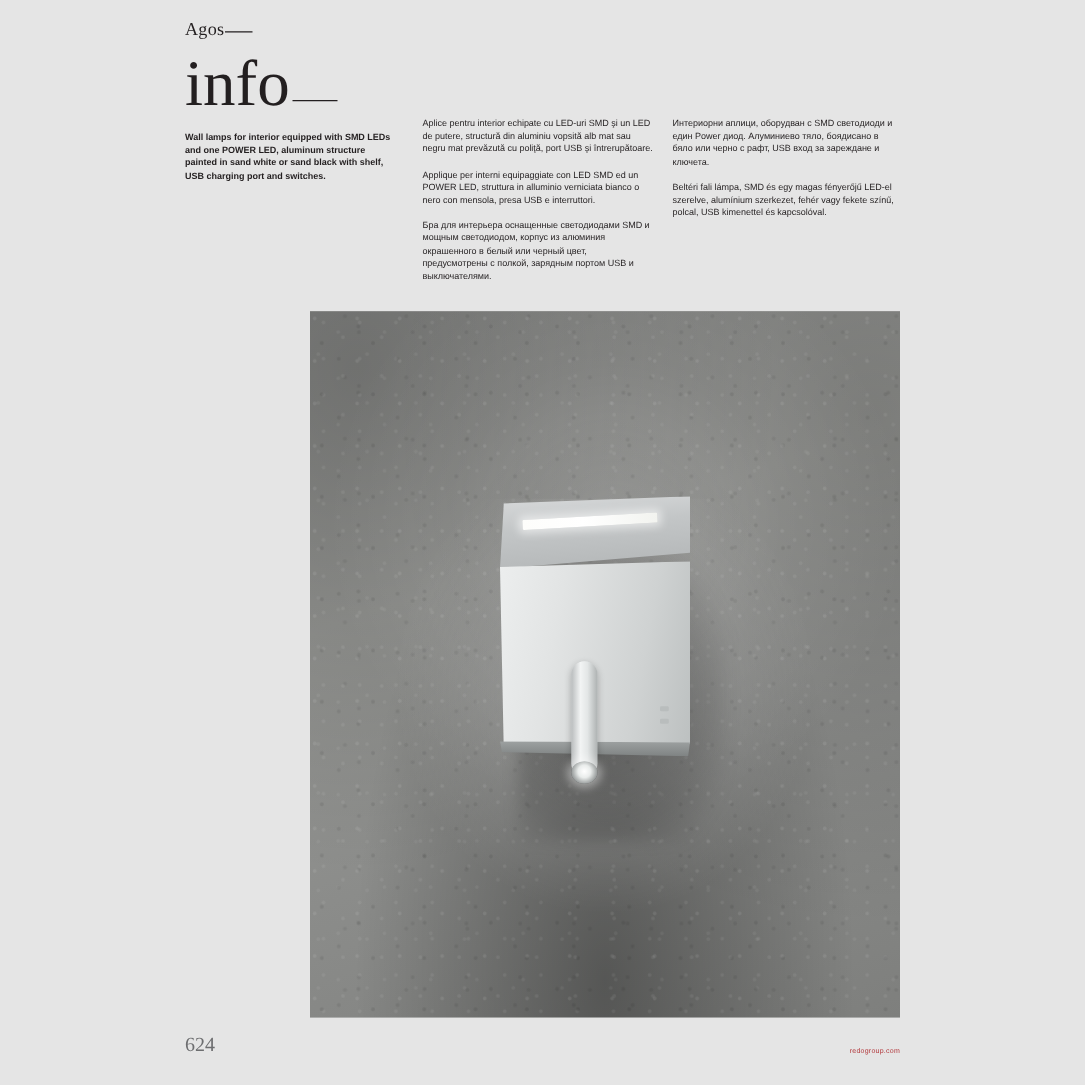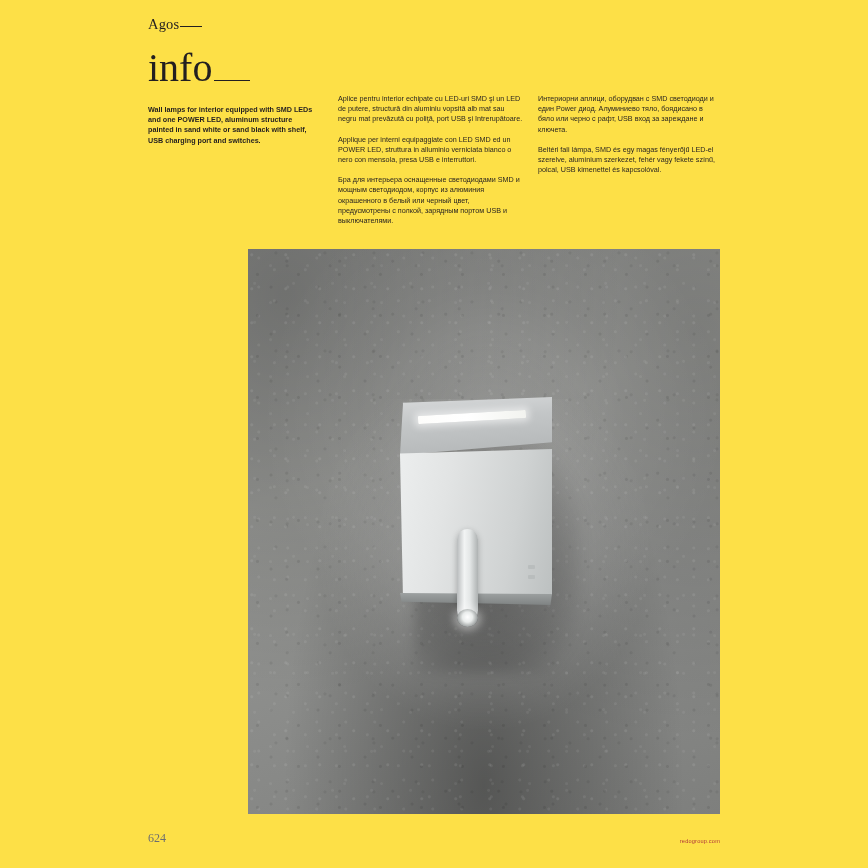--- a/index.html
+++ b/index.html
@@ -4,21 +4,21 @@
 <style>
   html, body {
     margin: 0;
     padding: 0;
     background: #ffffff;
   }
   .page {
     position: relative;
     width: 868px;
     height: 868px;
-    background: #fde047;
+    background: #e5e5e5;
     font-family: "Liberation Sans", sans-serif;
     overflow: hidden;
   }
 
   
   .brand {
     position: absolute;
     left: 148px;
     top: 16px;
     font-family: "Liberation Serif", serif;
@@ -39,21 +39,21 @@
   .title-wrap {
     position: absolute;
     left: 148px;
     top: 48px;
     display: flex;
     align-items: flex-end;
   }
   .title {
     font-family: "Liberation Serif", serif;
     font-weight: 400;
-    font-size: 40px;
+    font-size: 52px;
     line-height: 40px;
     color: #231f20;
     letter-spacing: 0px;
   }
   .title-underline {
     width: 36px;
     height: 1px;
     background: #231f20;
     margin-left: 2px;
     margin-bottom: 7px;
@@ -234,21 +234,21 @@
     background: #b9bdbd;
     border-radius: 1px;
   }
 
   
   .page-number {
     position: absolute;
     left: 148px;
     bottom: 22px;
     font-family: "Liberation Serif", serif;
-    font-size: 12px;
+    font-size: 16px;
     color: #6d6e70;
   }
   .footer-url {
     position: absolute;
     right: 148px;
     bottom: 24px;
     font-size: 5.6px;
     color: #b2373b;
     letter-spacing: 0.2px;
   }

